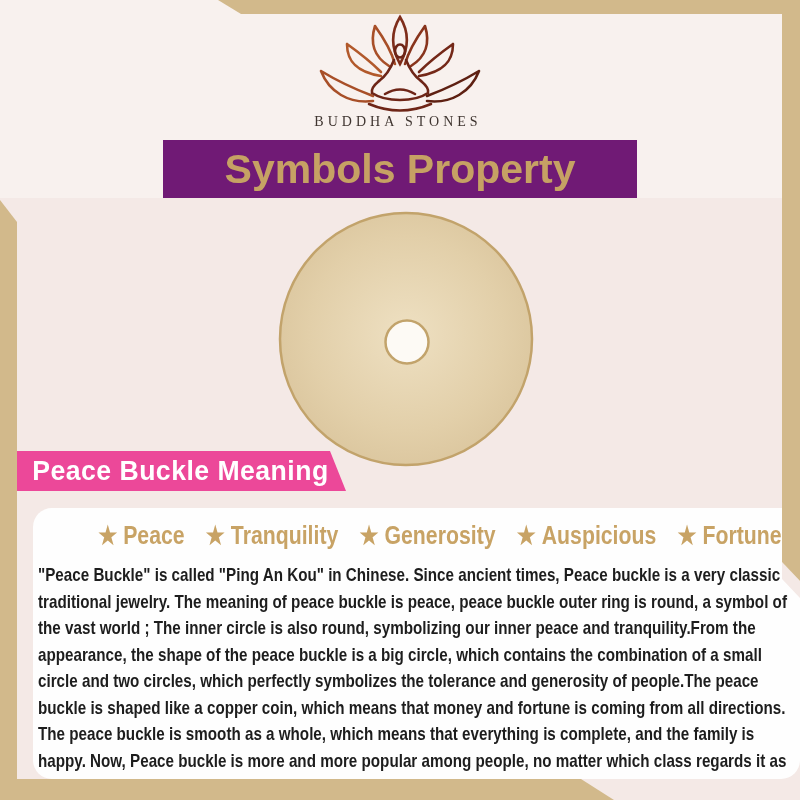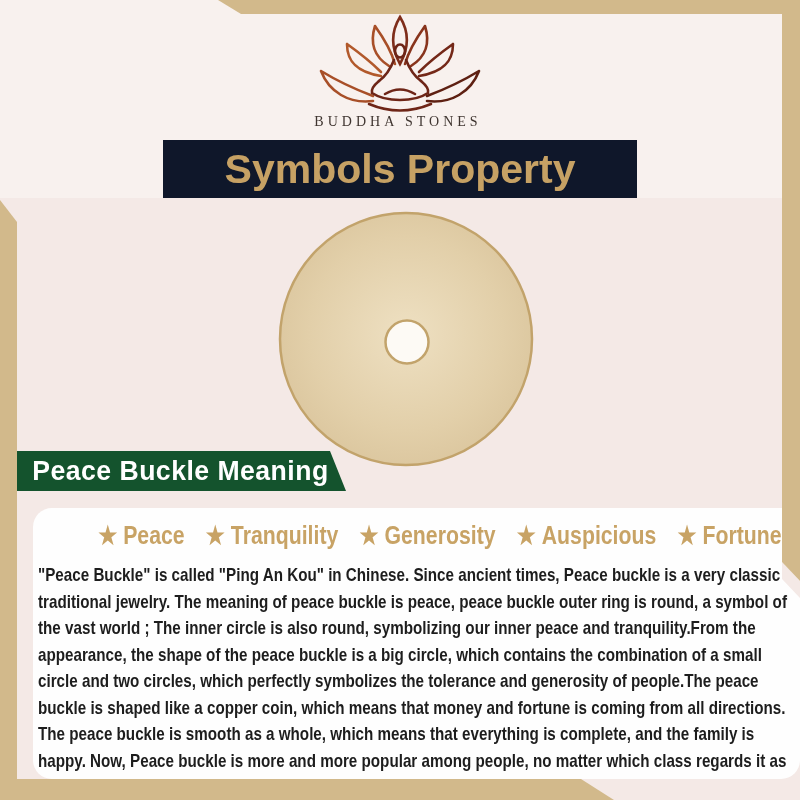--- a/index.html
+++ b/index.html
@@ -11,30 +11,30 @@
   .abs{position:absolute;}
 
   
   .top-section{left:0;top:0;width:800px;height:198px;background:#f8f1ee;}
   .brand-name{
     left:0;top:114px;width:796px;text-align:center;
     font-family:"Liberation Serif", serif;
     font-size:14px;letter-spacing:4px;color:#3f3530;font-weight:500;
   }
   .title-banner{
-    left:163px;top:140px;width:474px;height:58px;background:#0f172a;
+    left:163px;top:140px;width:474px;height:58px;background:#701a75;
     display:flex;align-items:center;justify-content:center;
   }
   .title-banner .page-title{
     font-size:41px;font-weight:bold;color:#c6a164;letter-spacing:0px;
   }
 
   
   .buckle-banner{
-    left:0;top:451px;width:346px;height:40px;background:#14532d;
+    left:0;top:451px;width:346px;height:40px;background:#ec4899;
     clip-path:polygon(0 0, 330px 0, 346px 40px, 0 40px);
   }
   .buckle-banner .label{
     display:inline-block;color:#ffffff;font-weight:bold;font-size:28px;
     line-height:40px;padding-left:34px;letter-spacing:0.5px;
     transform:scaleX(0.95);transform-origin:left center;white-space:nowrap;
   }
 
   
   .content-panel{left:33px;top:508px;width:767px;height:271px;background:#fefefe;border-radius:19px;}

